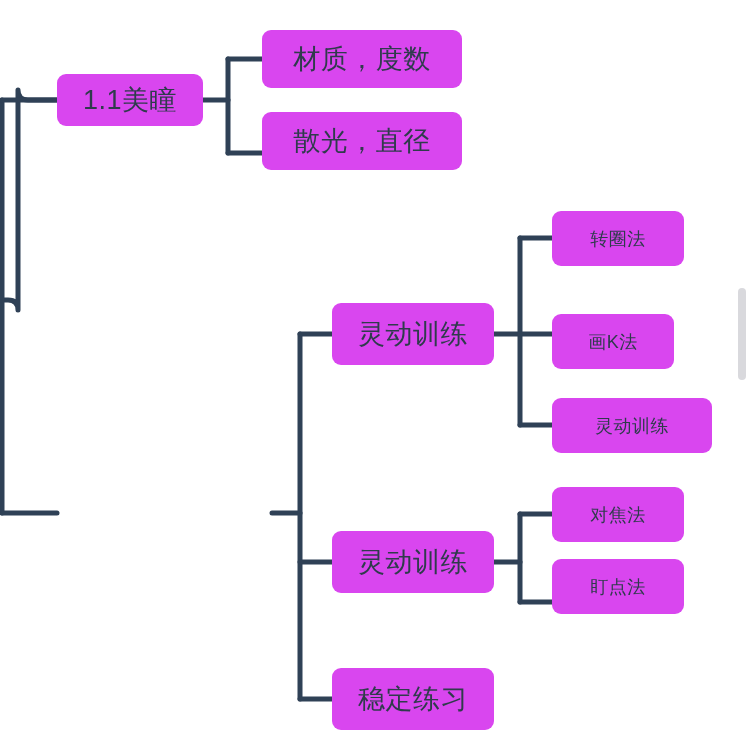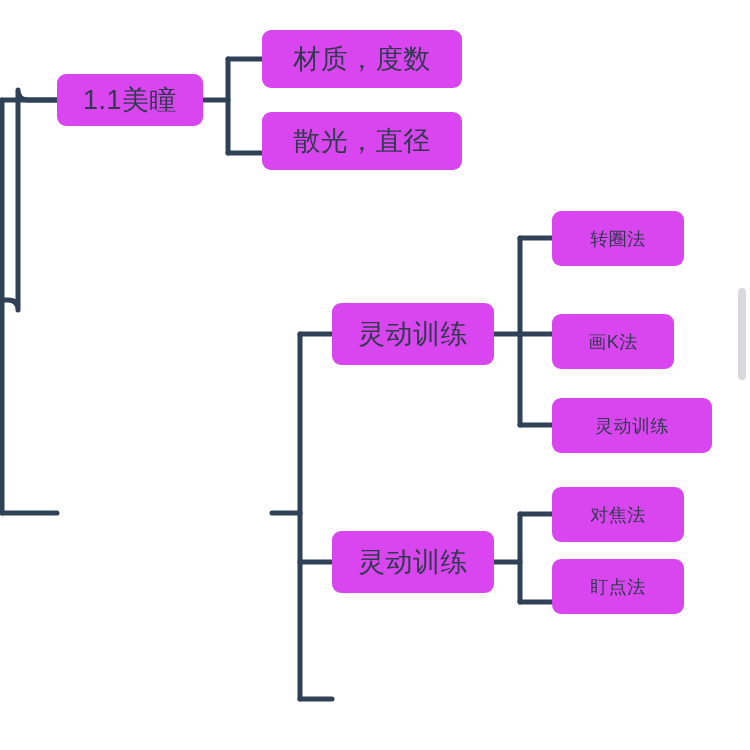--- a/index.html
+++ b/index.html
@@ -95,15 +95,16 @@
   <div class="node level1" style="left:57px; top:74px; width:146px; height:52px;">1.1美瞳</div>
   <div class="node level2" style="left:262px; top:30px; width:200px; height:58px;">材质，度数</div>
   <div class="node level2" style="left:262px; top:112px; width:200px; height:58px;">散光，直径</div>
   <div class="node level2" style="left:332px; top:303px; width:162px; height:62px;">灵动训练</div>
   <div class="node level3" style="left:552px; top:211px; width:132px; height:55px;">转圈法</div>
   <div class="node level3" style="left:552px; top:314px; width:122px; height:55px;">画K法</div>
   <div class="node level3" style="left:552px; top:398px; width:160px; height:55px;">灵动训练</div>
   <div class="node level2" style="left:332px; top:531px; width:162px; height:62px;">灵动训练</div>
   <div class="node level3" style="left:552px; top:487px; width:132px; height:55px;">对焦法</div>
   <div class="node level3" style="left:552px; top:559px; width:132px; height:55px;">盯点法</div>
+  <div class="node level2" style="left:332px; top:668px; width:162px; height:62px;">稳定练习</div>
 
   <div class="scrollbar" style="left:738px; top:288px; width:8px; height:92px;"></div>
 </div>
 
 </body></html>

